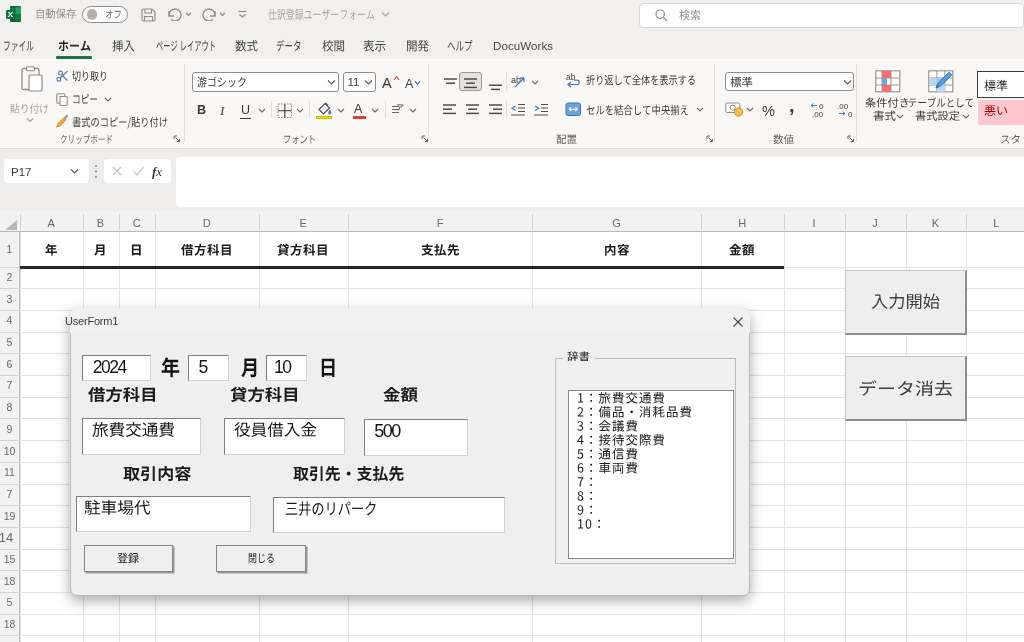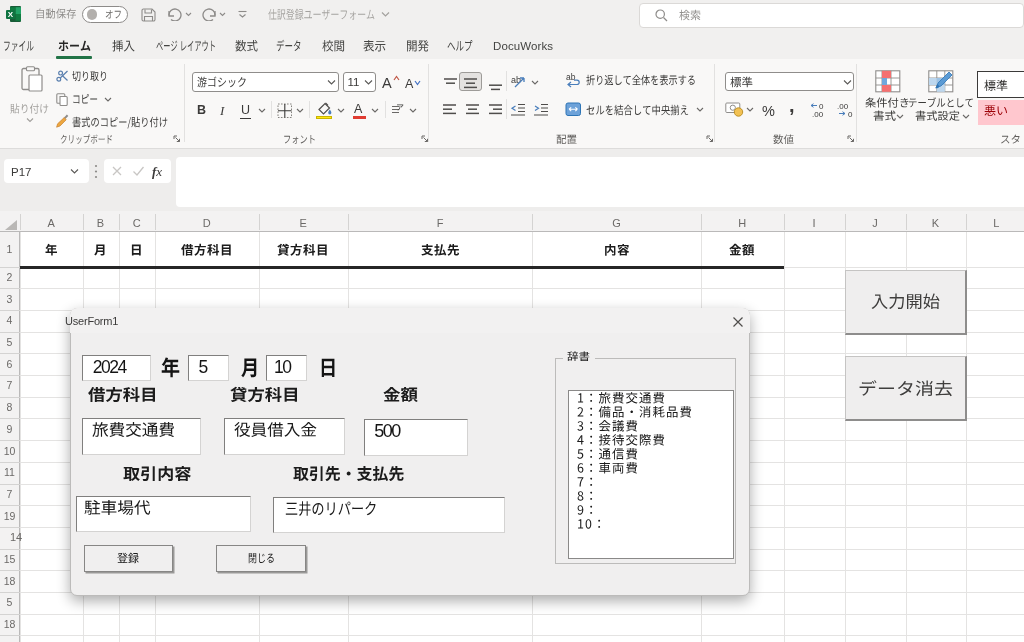--- a/index.html
+++ b/index.html
@@ -564,21 +564,21 @@
     <div style="position:absolute;left:9.5px;transform:translateX(-50%);top:314.2px;font-family:'Liberation Sans', sans-serif;font-size:10.5px;font-weight:400;color:#6b6967;letter-spacing:0.0px;line-height:13px;white-space:nowrap">4</div>
     <div style="position:absolute;left:9.5px;transform:translateX(-50%);top:336.0px;font-family:'Liberation Sans', sans-serif;font-size:10.5px;font-weight:400;color:#6b6967;letter-spacing:0.0px;line-height:13px;white-space:nowrap">5</div>
     <div style="position:absolute;left:9.5px;transform:translateX(-50%);top:357.7px;font-family:'Liberation Sans', sans-serif;font-size:10.5px;font-weight:400;color:#6b6967;letter-spacing:0.0px;line-height:13px;white-space:nowrap">6</div>
     <div style="position:absolute;left:9.5px;transform:translateX(-50%);top:379.4px;font-family:'Liberation Sans', sans-serif;font-size:10.5px;font-weight:400;color:#6b6967;letter-spacing:0.0px;line-height:13px;white-space:nowrap">7</div>
     <div style="position:absolute;left:9.5px;transform:translateX(-50%);top:401.1px;font-family:'Liberation Sans', sans-serif;font-size:10.5px;font-weight:400;color:#6b6967;letter-spacing:0.0px;line-height:13px;white-space:nowrap">8</div>
     <div style="position:absolute;left:9.5px;transform:translateX(-50%);top:422.8px;font-family:'Liberation Sans', sans-serif;font-size:10.5px;font-weight:400;color:#6b6967;letter-spacing:0.0px;line-height:13px;white-space:nowrap">9</div>
     <div style="position:absolute;left:9.5px;transform:translateX(-50%);top:444.5px;font-family:'Liberation Sans', sans-serif;font-size:10.5px;font-weight:400;color:#6b6967;letter-spacing:0.0px;line-height:13px;white-space:nowrap">10</div>
     <div style="position:absolute;left:9.5px;transform:translateX(-50%);top:466.1px;font-family:'Liberation Sans', sans-serif;font-size:10.5px;font-weight:400;color:#6b6967;letter-spacing:0.0px;line-height:13px;white-space:nowrap">11</div>
     <div style="position:absolute;left:9.5px;transform:translateX(-50%);top:487.9px;font-family:'Liberation Sans', sans-serif;font-size:10.5px;font-weight:400;color:#6b6967;letter-spacing:0.0px;line-height:13px;white-space:nowrap">7</div>
     <div style="position:absolute;left:9.5px;transform:translateX(-50%);top:509.5px;font-family:'Liberation Sans', sans-serif;font-size:10.5px;font-weight:400;color:#6b6967;letter-spacing:0.0px;line-height:13px;white-space:nowrap">19</div>
-    <div style="position:absolute;left:16px;transform:translateX(-50%);top:531.2px;font-family:'Liberation Sans', sans-serif;font-size:11px;font-weight:400;color:#6b6967;letter-spacing:0.0px;line-height:13px;white-space:nowrap">14</div>
+    <div style="position:absolute;left:6px;transform:translateX(-50%);top:531.2px;font-family:'Liberation Sans', sans-serif;font-size:13px;font-weight:400;color:#6b6967;letter-spacing:0.0px;line-height:13px;white-space:nowrap">14</div>
     <div style="position:absolute;left:9.5px;transform:translateX(-50%);top:552.9px;font-family:Liberation Sans, sans-serif;font-size:10.5px;font-weight:400;color:#6b6967;letter-spacing:0.0px;line-height:13px;white-space:nowrap">15</div>
     <div style="position:absolute;left:9.5px;transform:translateX(-50%);top:574.6px;font-family:'Liberation Sans', sans-serif;font-size:10.5px;font-weight:400;color:#6b6967;letter-spacing:0.0px;line-height:13px;white-space:nowrap">18</div>
     <div style="position:absolute;left:9.5px;transform:translateX(-50%);top:596.4px;font-family:'Liberation Sans', sans-serif;font-size:10.5px;font-weight:400;color:#6b6967;letter-spacing:0.0px;line-height:13px;white-space:nowrap">5</div>
     <div style="position:absolute;left:9.5px;transform:translateX(-50%);top:618.1px;font-family:'Liberation Sans', sans-serif;font-size:10.5px;font-weight:400;color:#6b6967;letter-spacing:0.0px;line-height:13px;white-space:nowrap">18</div>
     <div style="position:absolute;left:0.0px;top:266.5px;width:20.0px;height:1.0px;background:#d4d3d2"></div>
     <div style="position:absolute;left:0.0px;top:288.2px;width:20.0px;height:1.0px;background:#d4d3d2"></div>
     <div style="position:absolute;left:0.0px;top:309.9px;width:20.0px;height:1.0px;background:#d4d3d2"></div>
     <div style="position:absolute;left:0.0px;top:331.6px;width:20.0px;height:1.0px;background:#d4d3d2"></div>
     <div style="position:absolute;left:0.0px;top:353.3px;width:20.0px;height:1.0px;background:#d4d3d2"></div>
     <div style="position:absolute;left:0.0px;top:375.0px;width:20.0px;height:1.0px;background:#d4d3d2"></div>

